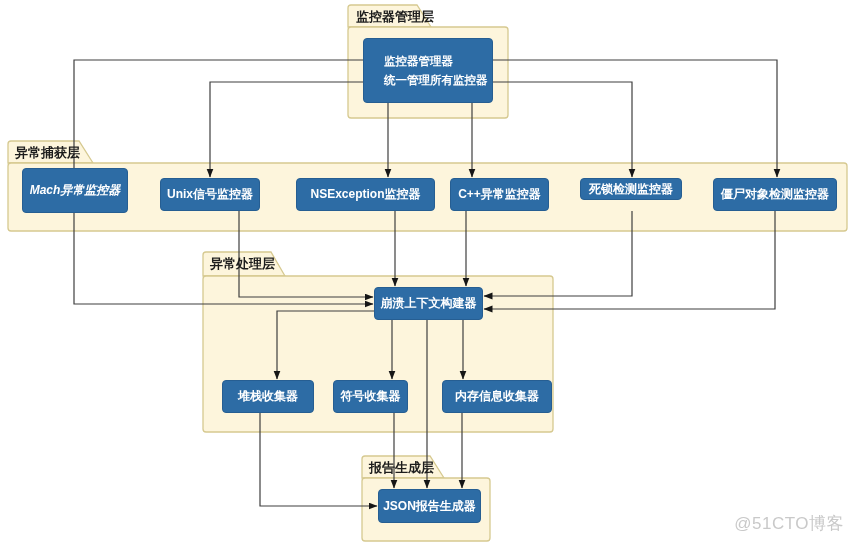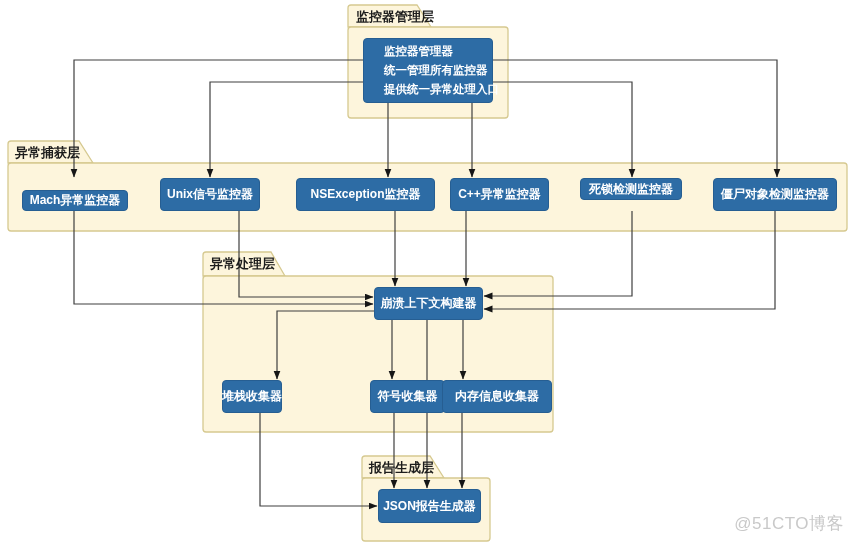--- a/index.html
+++ b/index.html
@@ -95,32 +95,31 @@
   </svg>
 
   <div class="tab-label" style="left:356px;top:8px;">监控器管理层</div>
   <div class="tab-label" style="left:15px;top:144px;">异常捕获层</div>
   <div class="tab-label" style="left:210px;top:255px;">异常处理层</div>
   <div class="tab-label" style="left:369px;top:459px;">报告生成层</div>
 
   <div class="node multiline" style="left:363px;top:38px;width:130px;height:65px;">
     <span>监控器管理器</span>
     <span>统一管理所有监控器</span>
-    <span>提供统一异常处理入口</span>
   </div>
 
-  <div class="node" style="left:22px;top:190px;width:106px;height:21px;">Mach异常监控器</div>
+  <div class="node" style="left:22px;top:168px;width:106px;height:45px;font-style:italic;">Mach异常监控器</div>
   <div class="node" style="left:160px;top:178px;width:100px;height:33px;">Unix信号监控器</div>
   <div class="node" style="left:296px;top:178px;width:139px;height:33px;">NSException监控器</div>
   <div class="node" style="left:450px;top:178px;width:99px;height:33px;">C++异常监控器</div>
   <div class="node" style="left:580px;top:178px;width:102px;height:22px;">死锁检测监控器</div>
   <div class="node" style="left:713px;top:178px;width:124px;height:33px;">僵尸对象检测监控器</div>
 
   <div class="node" style="left:374px;top:287px;width:109px;height:33px;">崩溃上下文构建器</div>
-  <div class="node" style="left:222px;top:380px;width:60px;height:33px;">堆栈收集器</div>
-  <div class="node" style="left:333px;top:380px;width:75px;height:33px;margin-left:37px;">符号收集器</div>
+  <div class="node" style="left:222px;top:380px;width:92px;height:33px;">堆栈收集器</div>
+  <div class="node" style="left:333px;top:380px;width:75px;height:33px;">符号收集器</div>
   <div class="node" style="left:442px;top:380px;width:110px;height:33px;">内存信息收集器</div>
 
   <div class="node" style="left:378px;top:489px;width:103px;height:34px;">JSON报告生成器</div>
 
   <div class="watermark">@51CTO博客</div>
 
 </div>
 
 </body></html>

